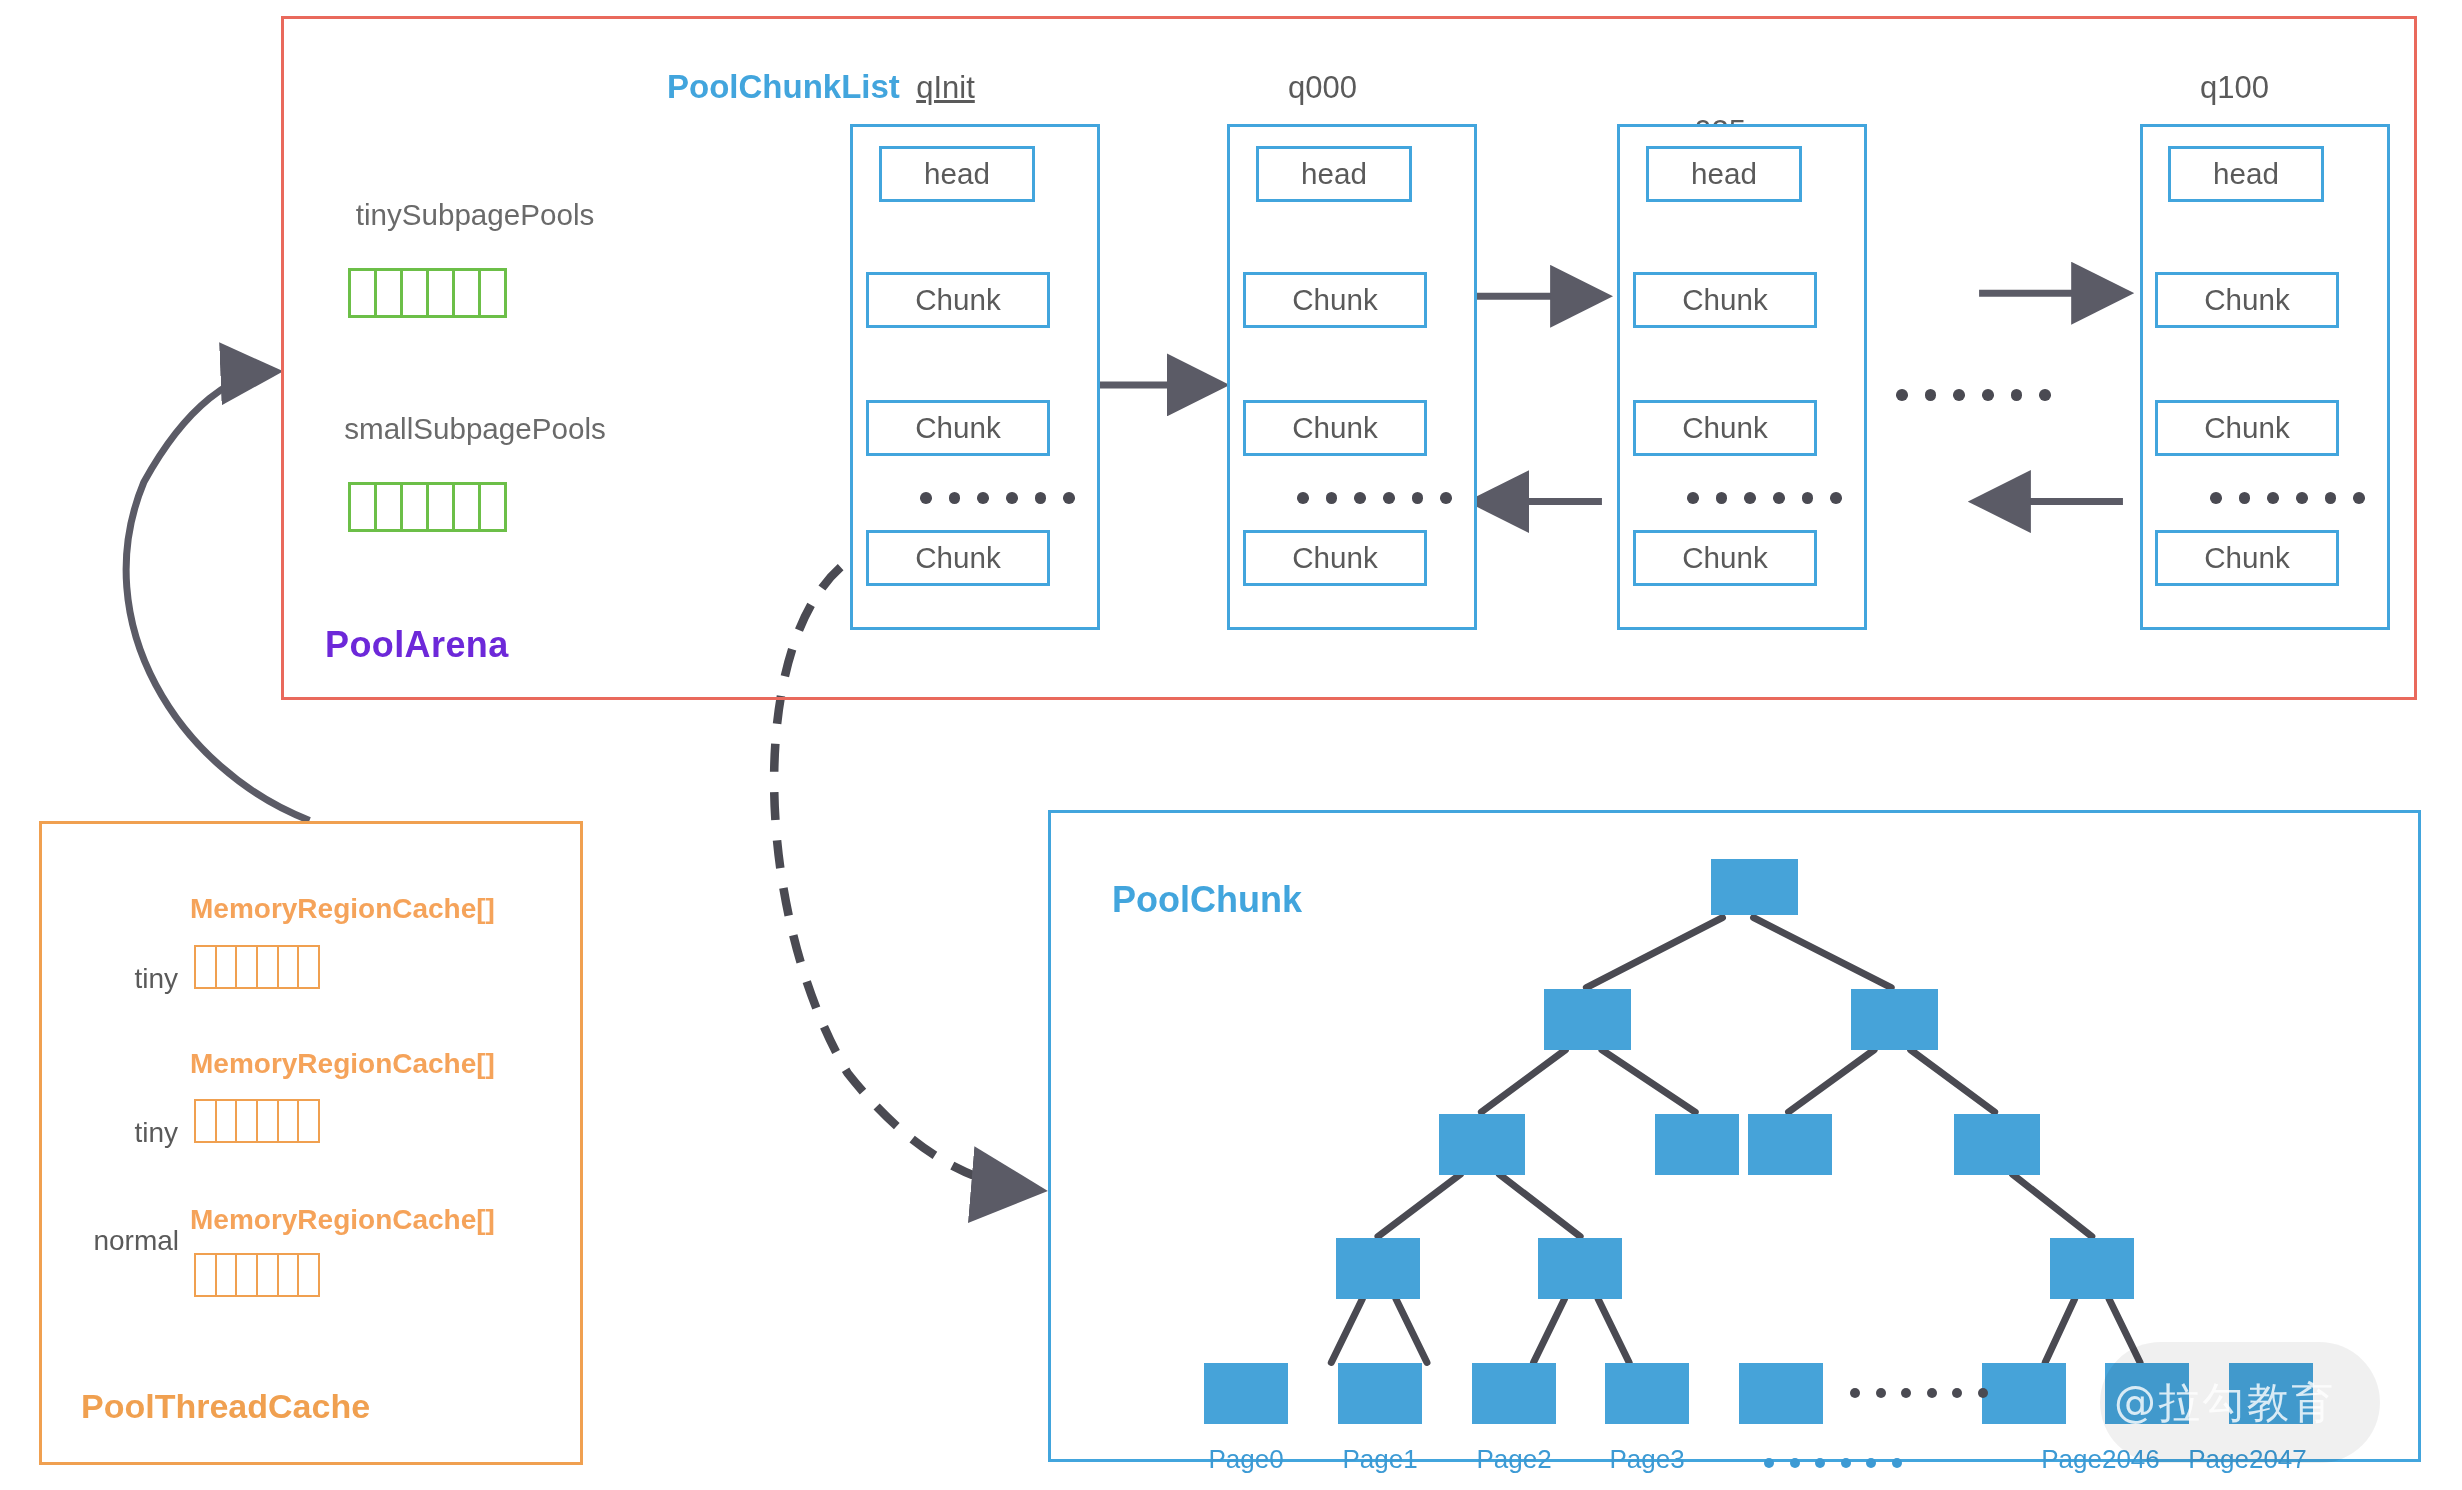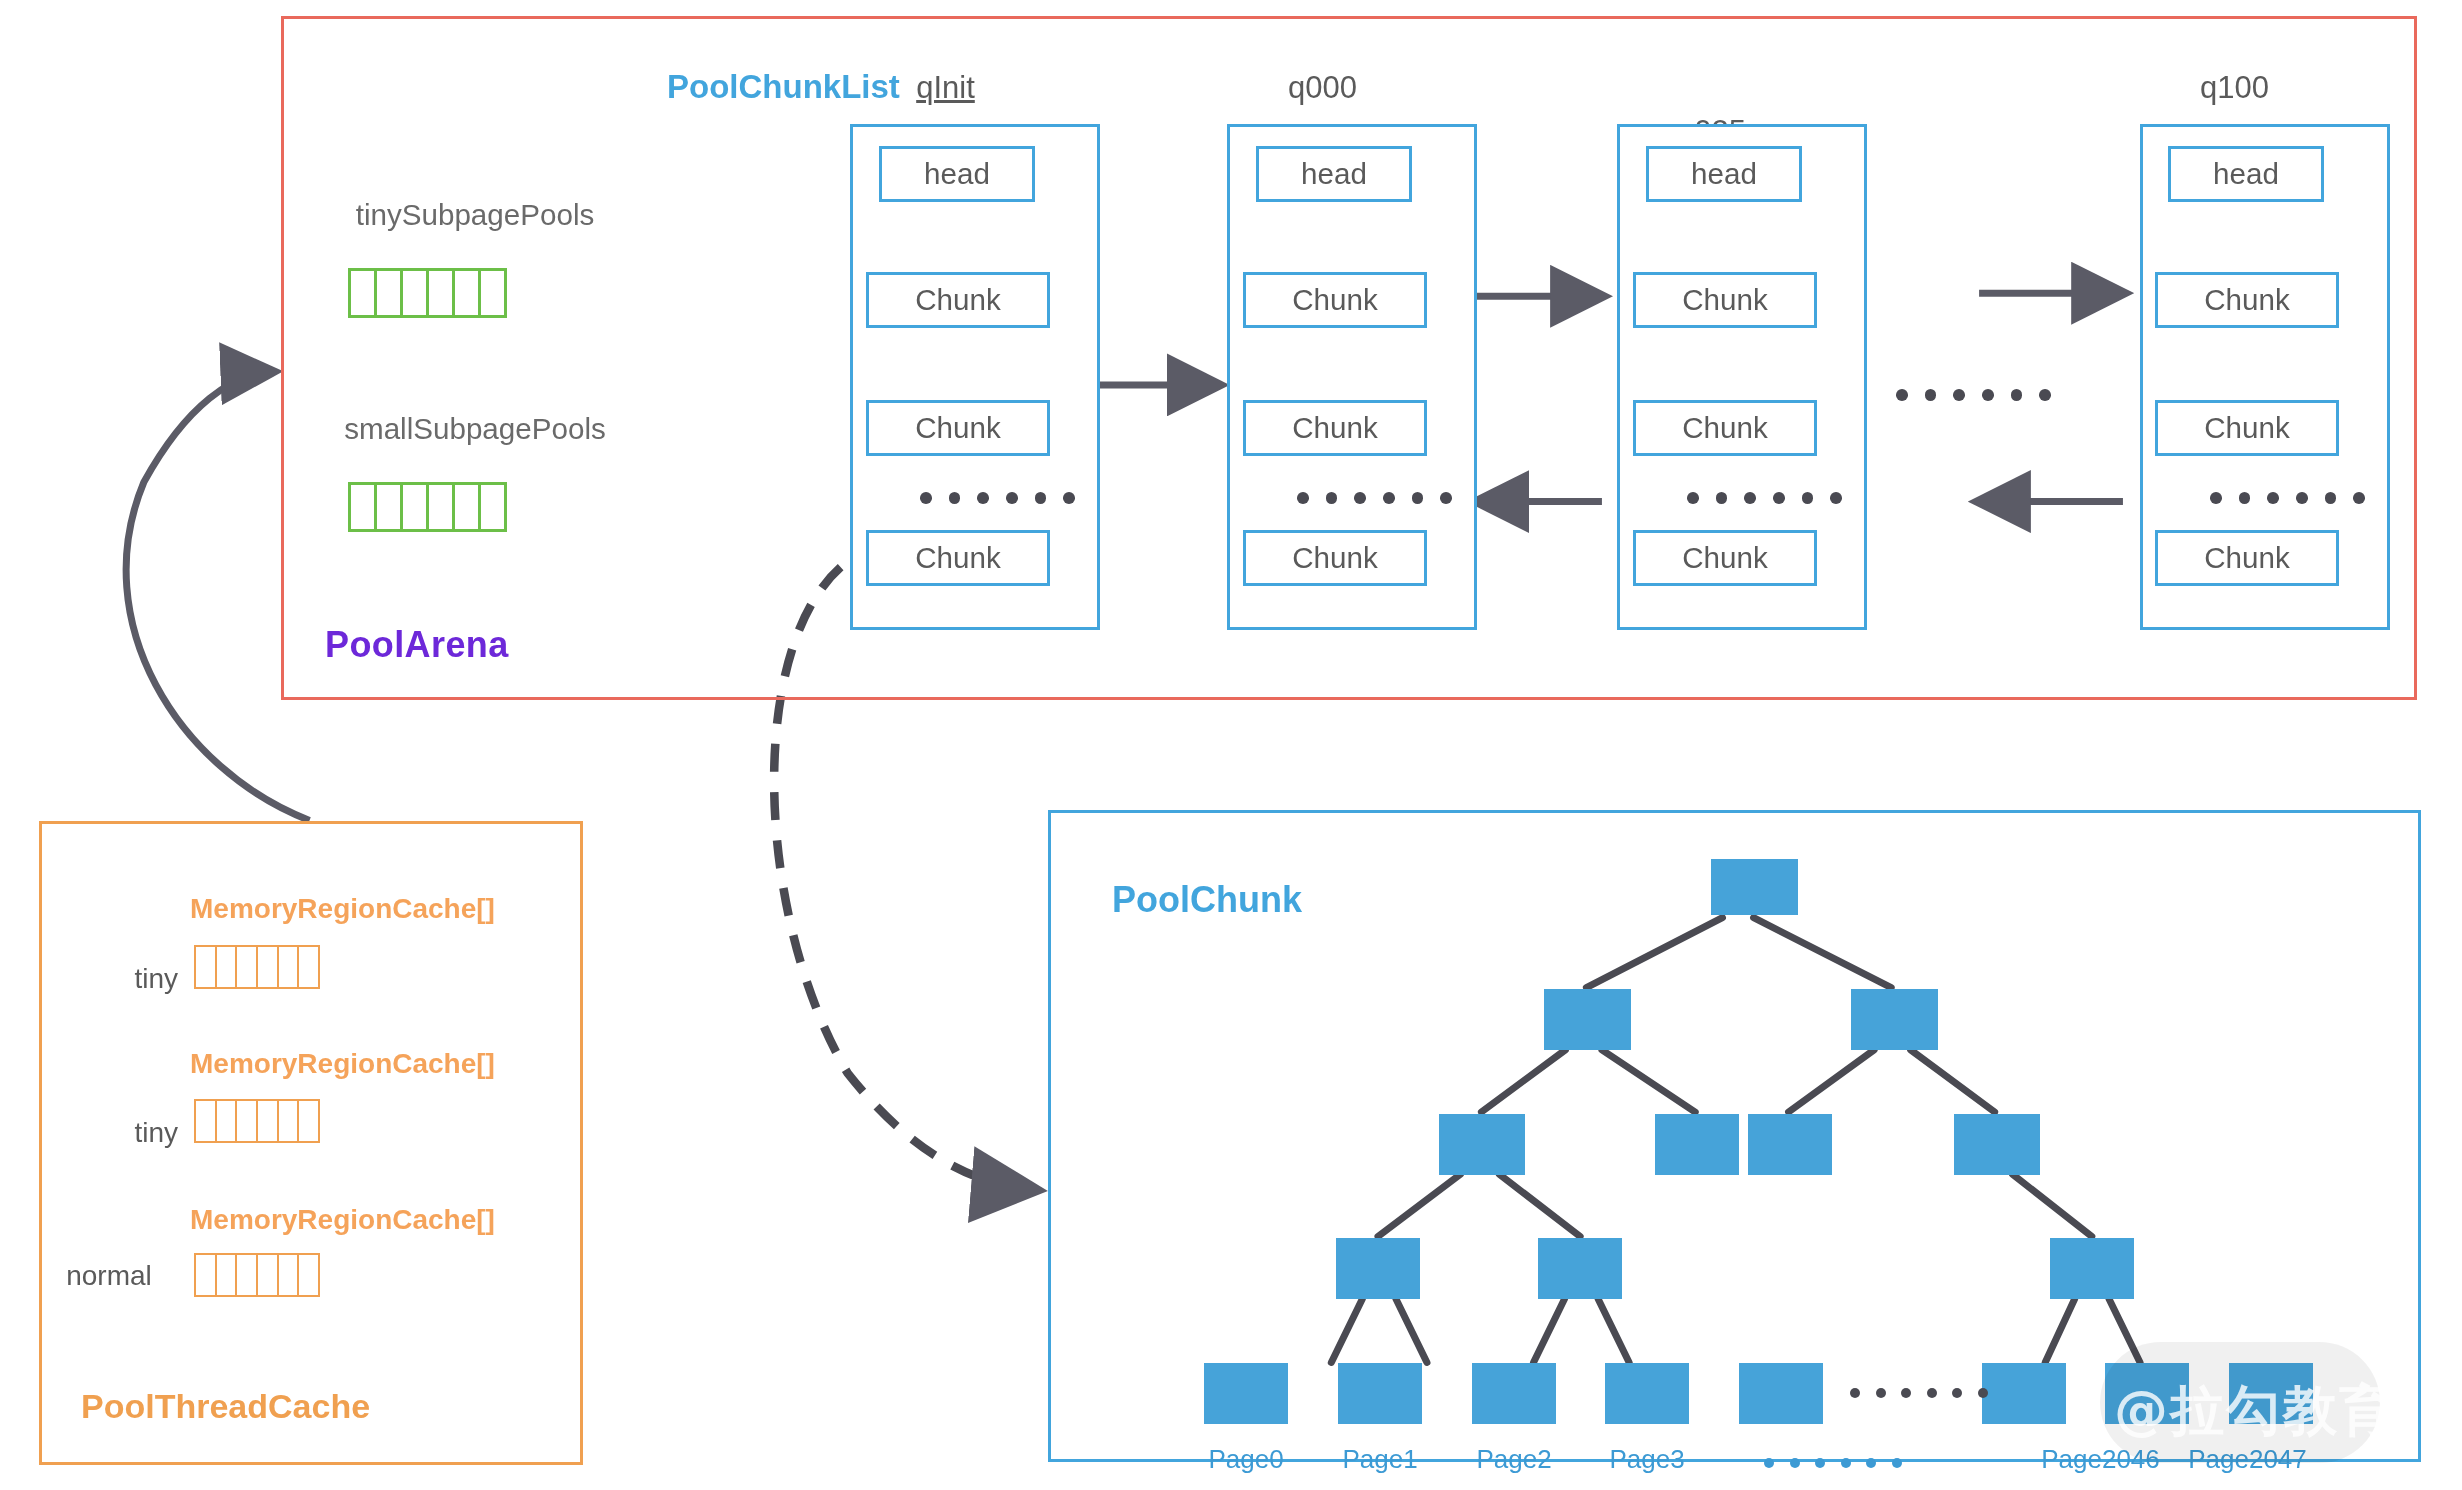--- a/index.html
+++ b/index.html
@@ -49,23 +49,23 @@
   .pc-label{position:absolute;left:1112px;top:879px;font-size:36px;color:#42a5dd;font-weight:bold;}
   .tnode{position:absolute;background:#46a3d9;}
   .page-label{position:absolute;font-size:26px;color:#3c9ad4;text-align:center;}
   .bdots{position:absolute;display:flex;gap:15.6px;align-items:center;}
   .bdots i{display:block;width:10px;height:10px;border-radius:50%;background:#4a4a52;}
   .bdots.blue i{background:#3c9ad4;}
 
   
   .wm{position:absolute;left:2100px;top:1342px;width:280px;height:121px;
       background:rgba(0,0,0,.06);border-radius:62px;}
-  .wm-text{position:absolute;left:2114px;top:1375px;font-size:54px;
+  .wm-text{position:absolute;left:2114px;top:1375px;font-size:42px;
            color:rgba(255,255,255,.80);letter-spacing:2.3px;
-           font-family:"DejaVu Sans",sans-serif;font-weight:bold;}
+           font-family:"DejaVu Sans",sans-serif;}
 </style>
 </head>
 <body>
 
 <div id="stage">
 
   <svg id="canvas" viewBox="0 0 3166 1916">
     <defs>
       <marker id="ah" markerWidth="9" markerHeight="9" refX="7.4" refY="4.5" orient="auto">
         <path d="M0,0 L9,4.5 L0,9 Z" fill="#5b5b66"></path>
@@ -254,21 +254,21 @@
   <div class="oarr" style="left:194px;top:1099px;">
     <span></span>
       <span></span>
       <span></span>
       <span></span>
       <span></span>
       <span></span>
   </div>
 
   <div class="mrc-label" style="left:190px;top:1204px;">MemoryRegionCache[]</div>
-  <div class="tier-label" style="left:39px;top:1260px;width:140px;text-align:center;">normal</div>
+  <div class="tier-label" style="left:39px;top:1225px;width:140px;">normal</div>
   <div class="oarr" style="left:194px;top:1253px;">
     <span></span>
       <span></span>
       <span></span>
       <span></span>
       <span></span>
       <span></span>
   </div>
 
   <div class="pc-box"></div>

